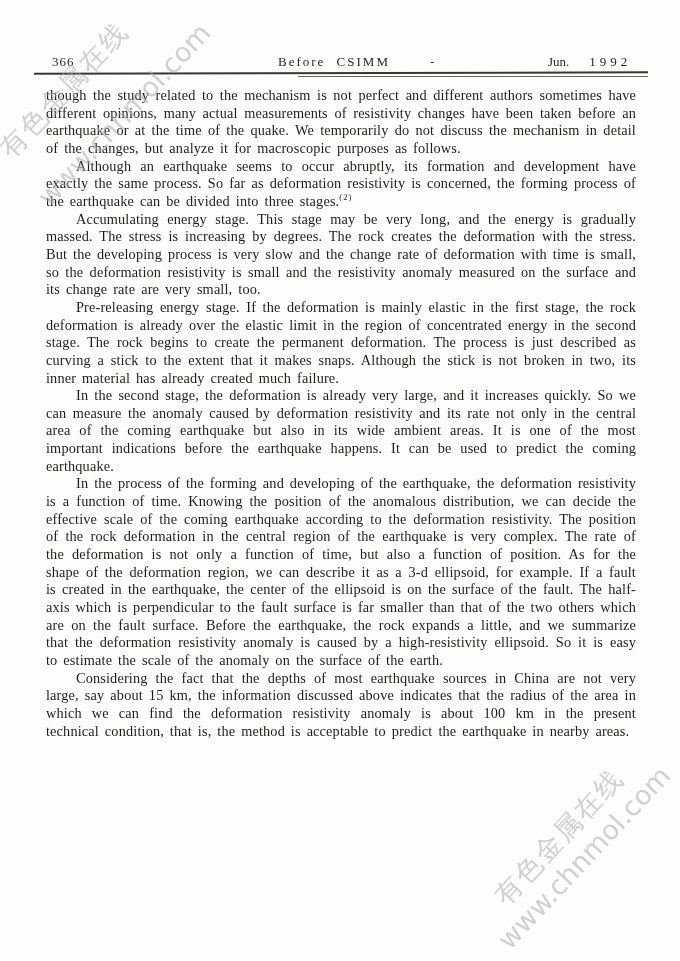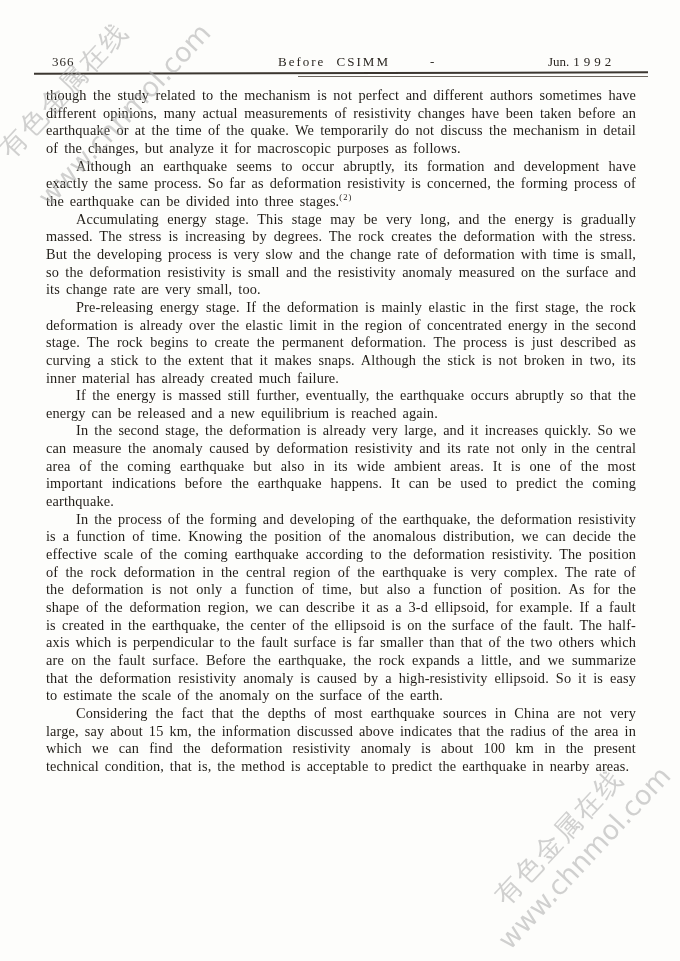--- a/index.html
+++ b/index.html
@@ -15,21 +15,21 @@
     color: #26221d;
     overflow: hidden;
   }
 
   
   .hdr-item { position: absolute; top: 54px; font-size: 13px; color: #2b2722; white-space: nowrap; }
   .page-number { left: 52px; letter-spacing: 1px; }
   .journal-title { left: 278px; letter-spacing: 2px; word-spacing: 6px; }
   .hdr-dash { left: 430px; }
   .issue-date { left: 548px; }
-  .issue-date .year { letter-spacing: 4px; margin-left: 4px; }
+  .issue-date .year { letter-spacing: 4px; margin-left: 20px; }
 
   .rule-main {
     position: absolute; top: 72px; left: 34px; width: 614px; height: 2px;
     background: #3b3630;
     transform: rotate(-0.12deg);
   }
   .rule-sub {
     position: absolute; top: 76px; left: 298px; width: 350px; height: 1px;
     background: #6e675f;
   }
@@ -83,19 +83,18 @@
     <span class="month">Jun.</span><span class="year">1992</span>
   </div>
   <div class="rule-main"></div>
   <div class="rule-sub"></div>
 
   <div class="article">
     <p class="para continuation"><span>though the study related to the mechanism is not perfect and different authors sometimes have different opinions, many actual measurements of resistivity changes have been taken before an earthquake or at the time of the quake. We temporarily do not discuss the mechanism in detail of the changes, but analyze it for macroscopic purposes as follows.</span></p>
     <p class="para"><span>Although an earthquake seems to occur abruptly, its formation and development have exactly the same process. So far as deformation resistivity is concerned, the forming process of the earthquake can be divided into three stages.</span><sup class="cite">(2)</sup></p>
     <p class="para"><span>Accumulating energy stage. This stage may be very long, and the energy is gradually massed. The stress is increasing by degrees. The rock creates the deformation with the stress. But the developing process is very slow and the change rate of deformation with time is small, so the deformation resistivity is small and the resistivity anomaly measured on the surface and its change rate are very small, too.</span></p>
     <p class="para"><span>Pre-releasing energy stage. If the deformation is mainly elastic in the first stage, the rock deformation is already over the elastic limit in the region of concentrated energy in the second stage. The rock begins to create the permanent deformation. The process is just described as curving a stick to the extent that it makes snaps. Although the stick is not broken in two, its inner material has already created much failure.</span></p>
-    <p class="para"><span>If the energy is massed still further, eventually, the earthquake occurs abruptly so that the energy can be released and a new equilibrium is reached again.</span></p>
     <p class="para"><span>In the second stage, the deformation is already very large, and it increases quickly. So we can measure the anomaly caused by deformation resistivity and its rate not only in the central area of the coming earthquake but also in its wide ambient areas. It is one of the most important indications before the earthquake happens. It can be used to predict the coming earthquake.</span></p>
     <p class="para"><span>In the process of the forming and developing of the earthquake, the deformation resistivity is a function of time. Knowing the position of the anomalous distribution, we can decide the effective scale of the coming earthquake according to the deformation resistivity. The position of the rock deformation in the central region of the earthquake is very complex. The rate of the deformation is not only a function of time, but also a function of position. As for the shape of the deformation region, we can describe it as a 3-d ellipsoid, for example. If a fault is created in the earthquake, the center of the ellipsoid is on the surface of the fault. The half-axis which is perpendicular to the fault surface is far smaller than that of the two others which are on the fault surface. Before the earthquake, the rock expands a little, and we summarize that the deformation resistivity anomaly is caused by a high-resistivity ellipsoid. So it is easy to estimate the scale of the anomaly on the surface of the earth.</span></p>
     <p class="para"><span>Considering the fact that the depths of most earthquake sources in China are not very large, say about 15 km, the information discussed above indicates that the radius of the area in which we can find the deformation resistivity anomaly is about 100 km in the present technical condition, that is, the method is acceptable to predict the earthquake in nearby areas.</span></p>
   </div>
 
 </div>
 
 </body></html>

